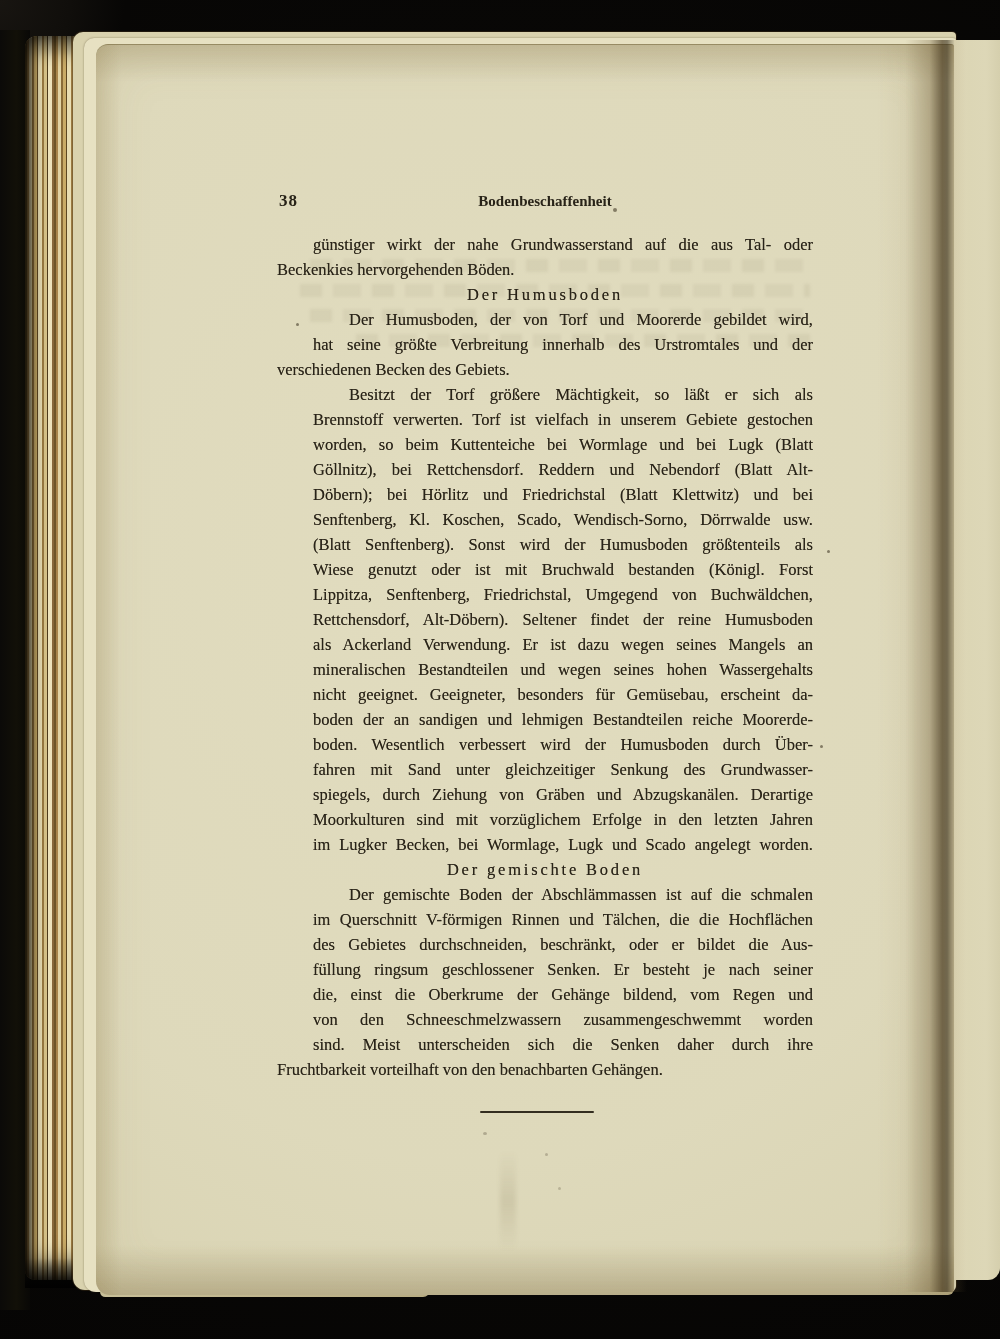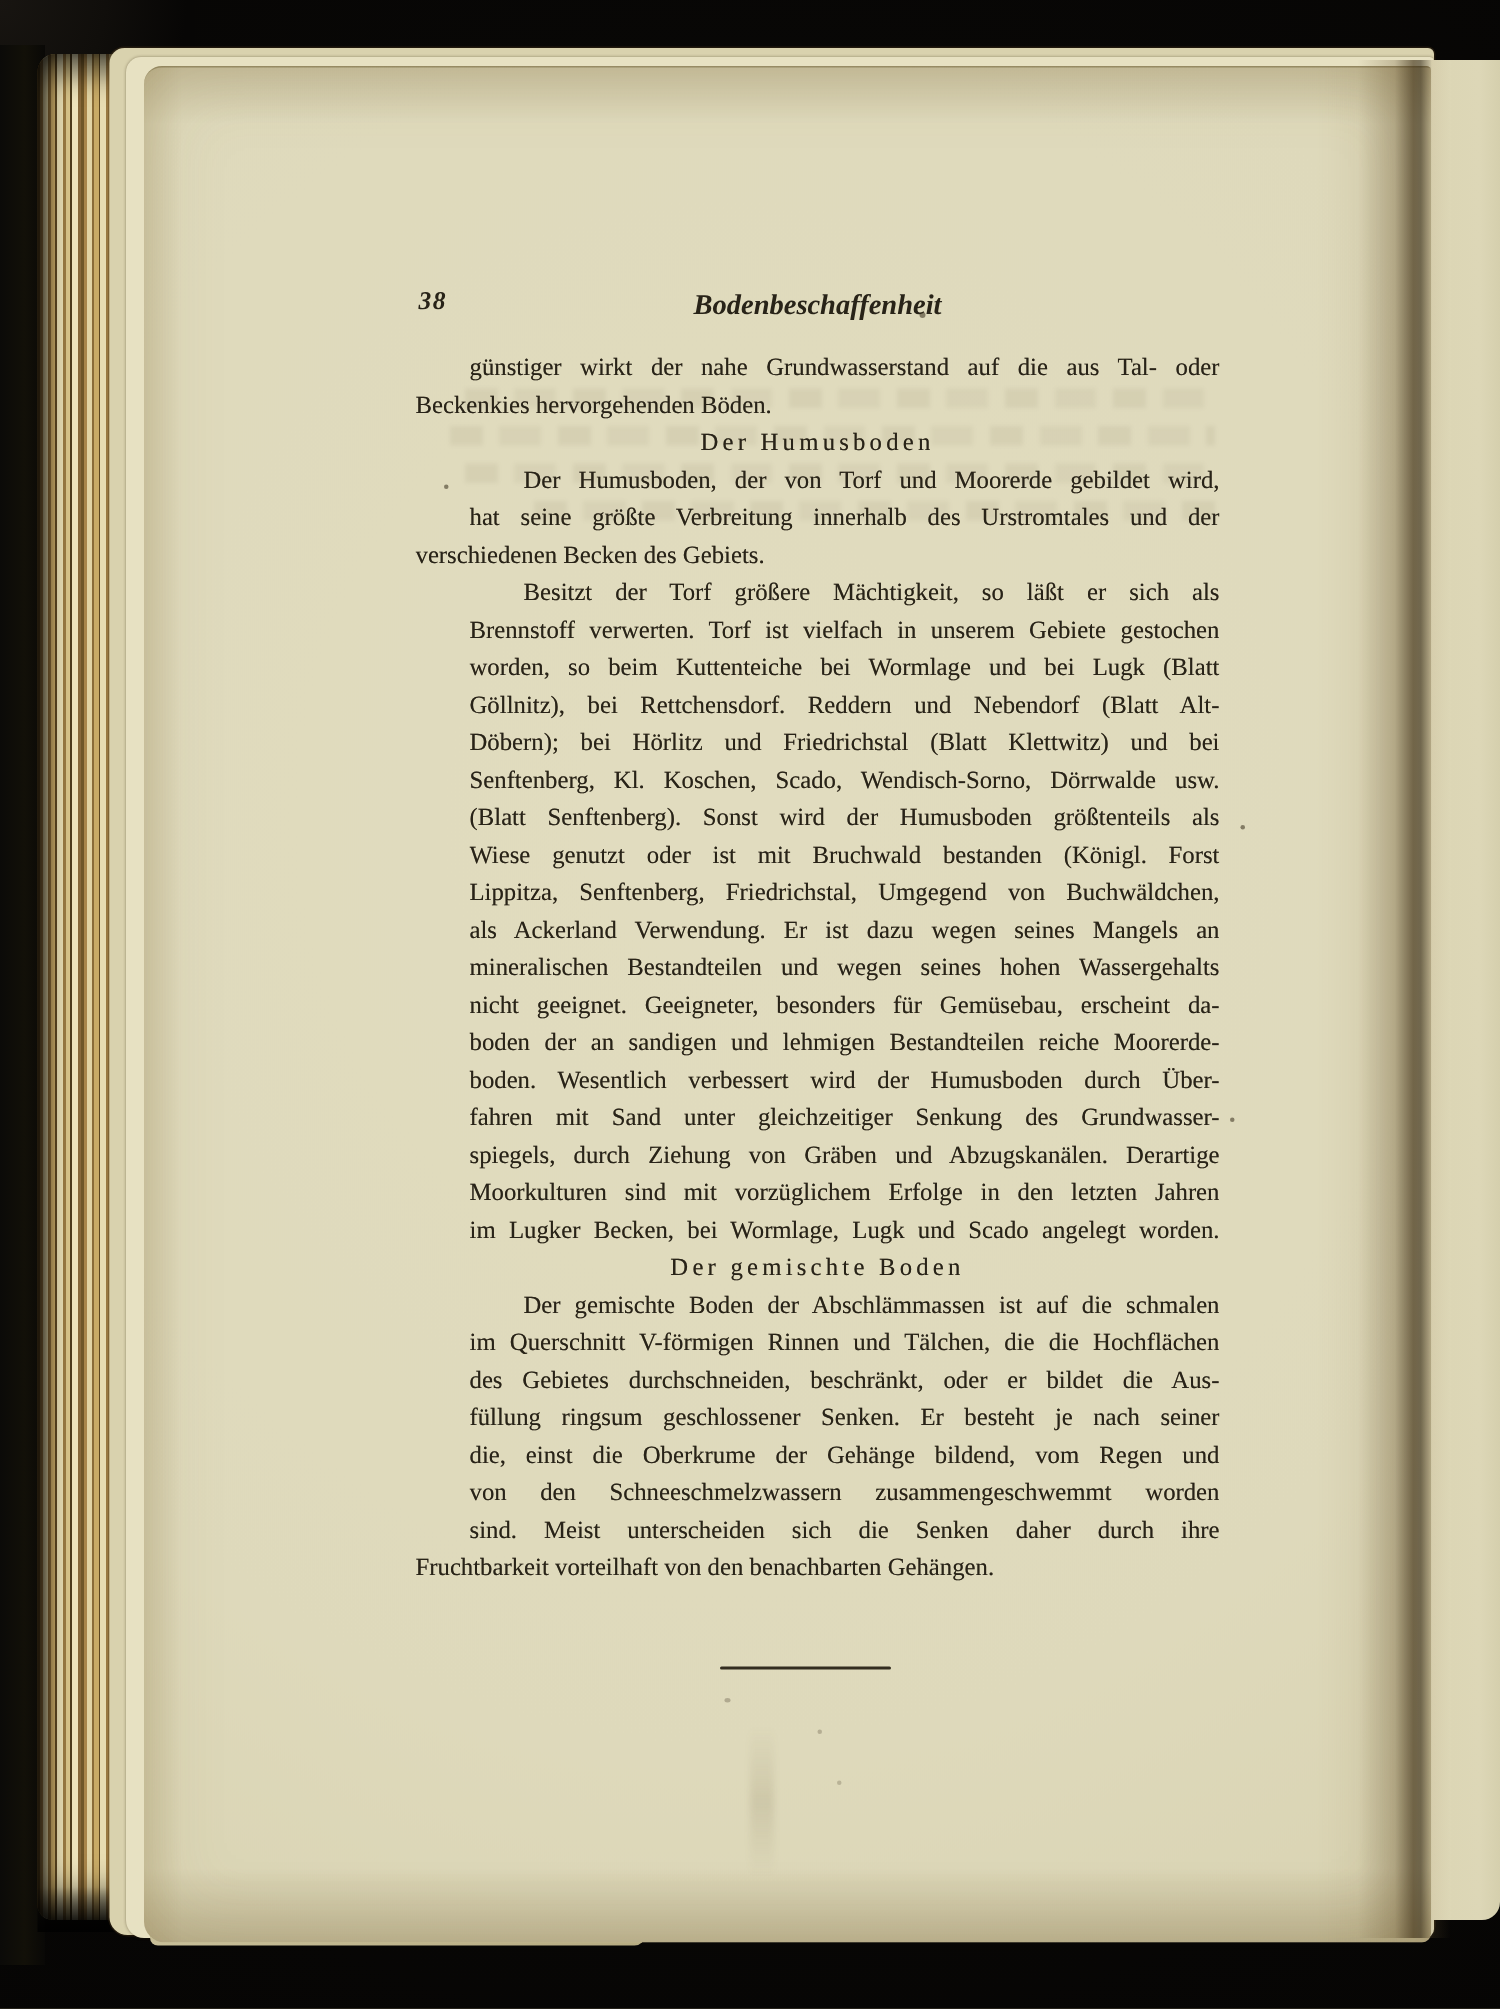--- a/index.html
+++ b/index.html
@@ -46,22 +46,22 @@
   
   .facing{position:absolute;left:954px;top:40px;width:46px;height:1240px;
       background:linear-gradient(90deg,#ece6c6 0%,#e6e0c0 10%,#dcd6b5 30%,#ddd7b7 70%,#d5cfad 100%);
       border-radius:0 0 12px 0;}
   .gutter{position:absolute;left:905px;top:40px;width:62px;height:1252px;pointer-events:none;
       background:linear-gradient(90deg, rgba(90,70,35,0) 0%, rgba(90,70,35,.25) 40%,
         rgba(58,43,18,.62) 60%, rgba(40,30,12,.55) 68%, rgba(120,100,60,.18) 80%, rgba(120,100,60,0) 100%);}
   
   .text-area{position:absolute;left:181px;top:146px;width:536px;color:var(--ink,#282318);}
   .page-header{position:relative;height:20px;font-weight:bold;}
-  .page-number{position:absolute;left:2px;top:0;font-size:17px;letter-spacing:1px;font-style:italic;}
-  .running-title{position:absolute;left:0;right:0;top:2px;text-align:center;font-size:19px;font-style:italic;}
+  .page-number{position:absolute;left:2px;top:0;font-size:17px;letter-spacing:1px;}
+  .running-title{position:absolute;left:0;right:0;top:2px;text-align:center;font-size:15px;}
   .lines{position:absolute;left:0;top:41px;width:536px;font-size:16.5px;
       text-shadow:0 0 .4px rgba(45,35,20,.55);}
   .line{height:25px;line-height:25px;overflow:hidden;white-space:normal;}
   .line.j{text-align:justify;margin-left:36px;}
   .line.j::after{content:"";display:inline-block;width:100%;height:0;}
   .line.i{padding-left:36px;}
   .line.h{text-align:center;letter-spacing:2.8px;height:25px;}
   .end-rule{position:absolute;left:203px;top:920px;width:114px;height:2px;
       background:#332d20;border-radius:1px;}
   
@@ -108,20 +108,21 @@
           <div class="line ">verschiedenen Becken des Gebiets.</div>
           <div class="line j i">Besitzt der Torf größere Mächtigkeit, so läßt er sich als</div>
           <div class="line j">Brennstoff verwerten. Torf ist vielfach in unserem Gebiete gestochen</div>
           <div class="line j">worden, so beim Kuttenteiche bei Wormlage und bei Lugk (Blatt</div>
           <div class="line j">Göllnitz), bei Rettchensdorf. Reddern und Nebendorf (Blatt Alt-</div>
           <div class="line j">Döbern); bei Hörlitz und Friedrichstal (Blatt Klettwitz) und bei</div>
           <div class="line j">Senftenberg, Kl. Koschen, Scado, Wendisch-Sorno, Dörrwalde usw.</div>
           <div class="line j">(Blatt Senftenberg). Sonst wird der Humusboden größtenteils als</div>
           <div class="line j">Wiese genutzt oder ist mit Bruchwald bestanden (Königl. Forst</div>
           <div class="line j">Lippitza, Senftenberg, Friedrichstal, Umgegend von Buchwäldchen,</div>
+          <div class="line j">Rettchensdorf, Alt-Döbern). Seltener findet der reine Humusboden</div>
           <div class="line j">als Ackerland Verwendung. Er ist dazu wegen seines Mangels an</div>
           <div class="line j">mineralischen Bestandteilen und wegen seines hohen Wassergehalts</div>
           <div class="line j">nicht geeignet. Geeigneter, besonders für Gemüsebau, erscheint da-</div>
           <div class="line j">boden der an sandigen und lehmigen Bestandteilen reiche Moorerde-</div>
           <div class="line j">boden. Wesentlich verbessert wird der Humusboden durch Über-</div>
           <div class="line j">fahren mit Sand unter gleichzeitiger Senkung des Grundwasser-</div>
           <div class="line j">spiegels, durch Ziehung von Gräben und Abzugskanälen. Derartige</div>
           <div class="line j">Moorkulturen sind mit vorzüglichem Erfolge in den letzten Jahren</div>
           <div class="line j">im Lugker Becken, bei Wormlage, Lugk und Scado angelegt worden.</div>
           <div class="line h">Der gemischte Boden</div>

